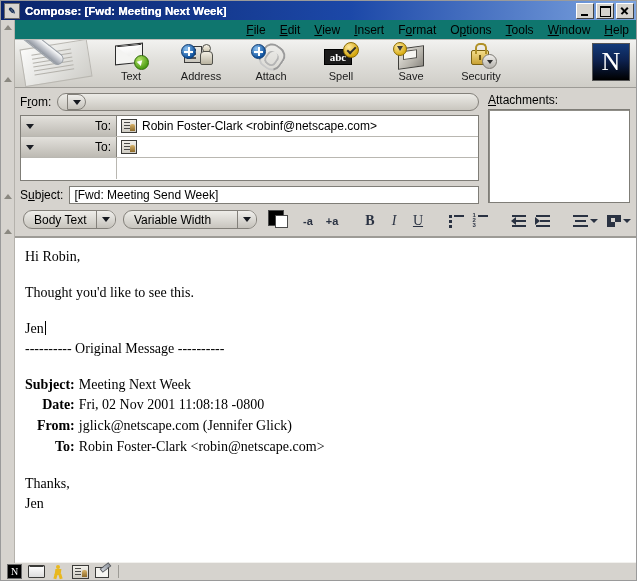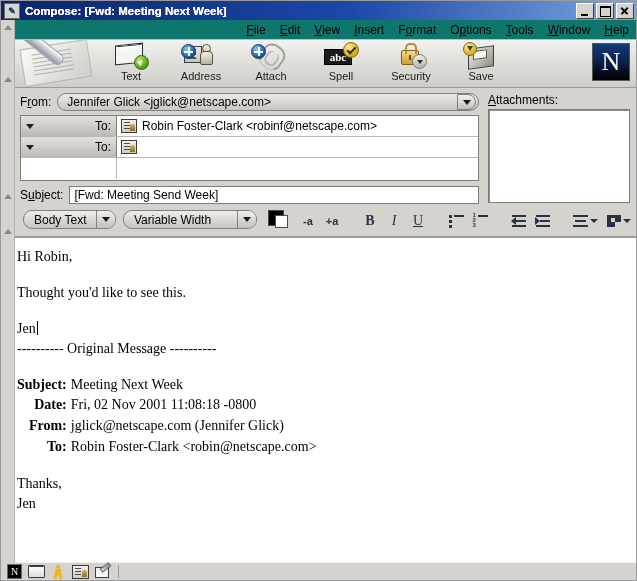--- a/index.html
+++ b/index.html
@@ -367,21 +367,21 @@
     border-top:4px solid #2a3242;margin-left:2px;
   }
   .insicon{width:14px;height:12px;background:#2a3242;position:relative;}
   .insicon:after{content:"";position:absolute;right:0;bottom:0;width:6px;height:5px;background:#d6d3ce;}
   .insicon:before{content:"";position:absolute;left:4px;top:3px;width:4px;height:4px;background:#d6d3ce;}
 
   
   .editor{
     flex:1 1 auto;background:#fff;position:relative;
     border-top:1px solid #9d9b96;
-    margin-left:5px;
+    margin-left:13px;
     padding:9px 10px 0 11px;
     box-sizing:border-box;
     font-family:"Liberation Serif",serif;
     font-size:14px;color:#000;line-height:1.42;
     overflow:hidden;
   }
   .editor p{margin:0 0 16px 0;}
   .editor p.tight{margin-bottom:0;}
   .caretline{display:inline-block;width:1.5px;height:14px;background:#000;vertical-align:-2px;margin-left:1px;}
   .quote-sep{margin:0 0 1px 0;}
@@ -506,49 +506,48 @@
     <div class="tb-btn">
       <div class="tb-ico">
         <div class="abc">abc</div>
         <div class="check-badge"></div>
       </div>
       <div class="tb-lab">Spell</div>
     </div>
 
     <div class="tb-btn">
       <div class="tb-ico">
+        <div class="floppy"></div>
+        <div class="dlarrow"></div>
+      </div>
+      <div class="tb-lab">Save</div>
+    </div>
+
+    <div class="tb-btn">
+      <div class="tb-ico">
         <div class="lock"></div>
         <div class="dropcircle"></div>
       </div>
       <div class="tb-lab">Security</div>
-    </div>
-
-    <div class="tb-btn">
-      <div class="tb-ico">
-        <div class="floppy"></div>
-        <div class="dlarrow"></div>
-      </div>
-      <div class="tb-lab">Save</div>
     </div>
 
     <div class="tb-spacer"></div>
 
     <div class="tb-logo">
       <div class="sky"></div>
       <div class="nn">N</div>
     </div>
   </div>
 
   <div class="headerzone">
     <div class="addr-left">
 
       <div class="row-from">
         <div class="lbl">F<u>r</u>om:</div>
         <div class="from-field">
-          <div class="from-val">Jennifer Glick &lt;jglick@netscape.com&gt;</div>
           <div class="from-arrow">
               <span class="caret-dn"></span>
             </div>
         </div>
       </div>
 
       <div class="to-box">
         <div class="to-row">
           <div class="to-type">
             <span class="caret-dn"></span>

